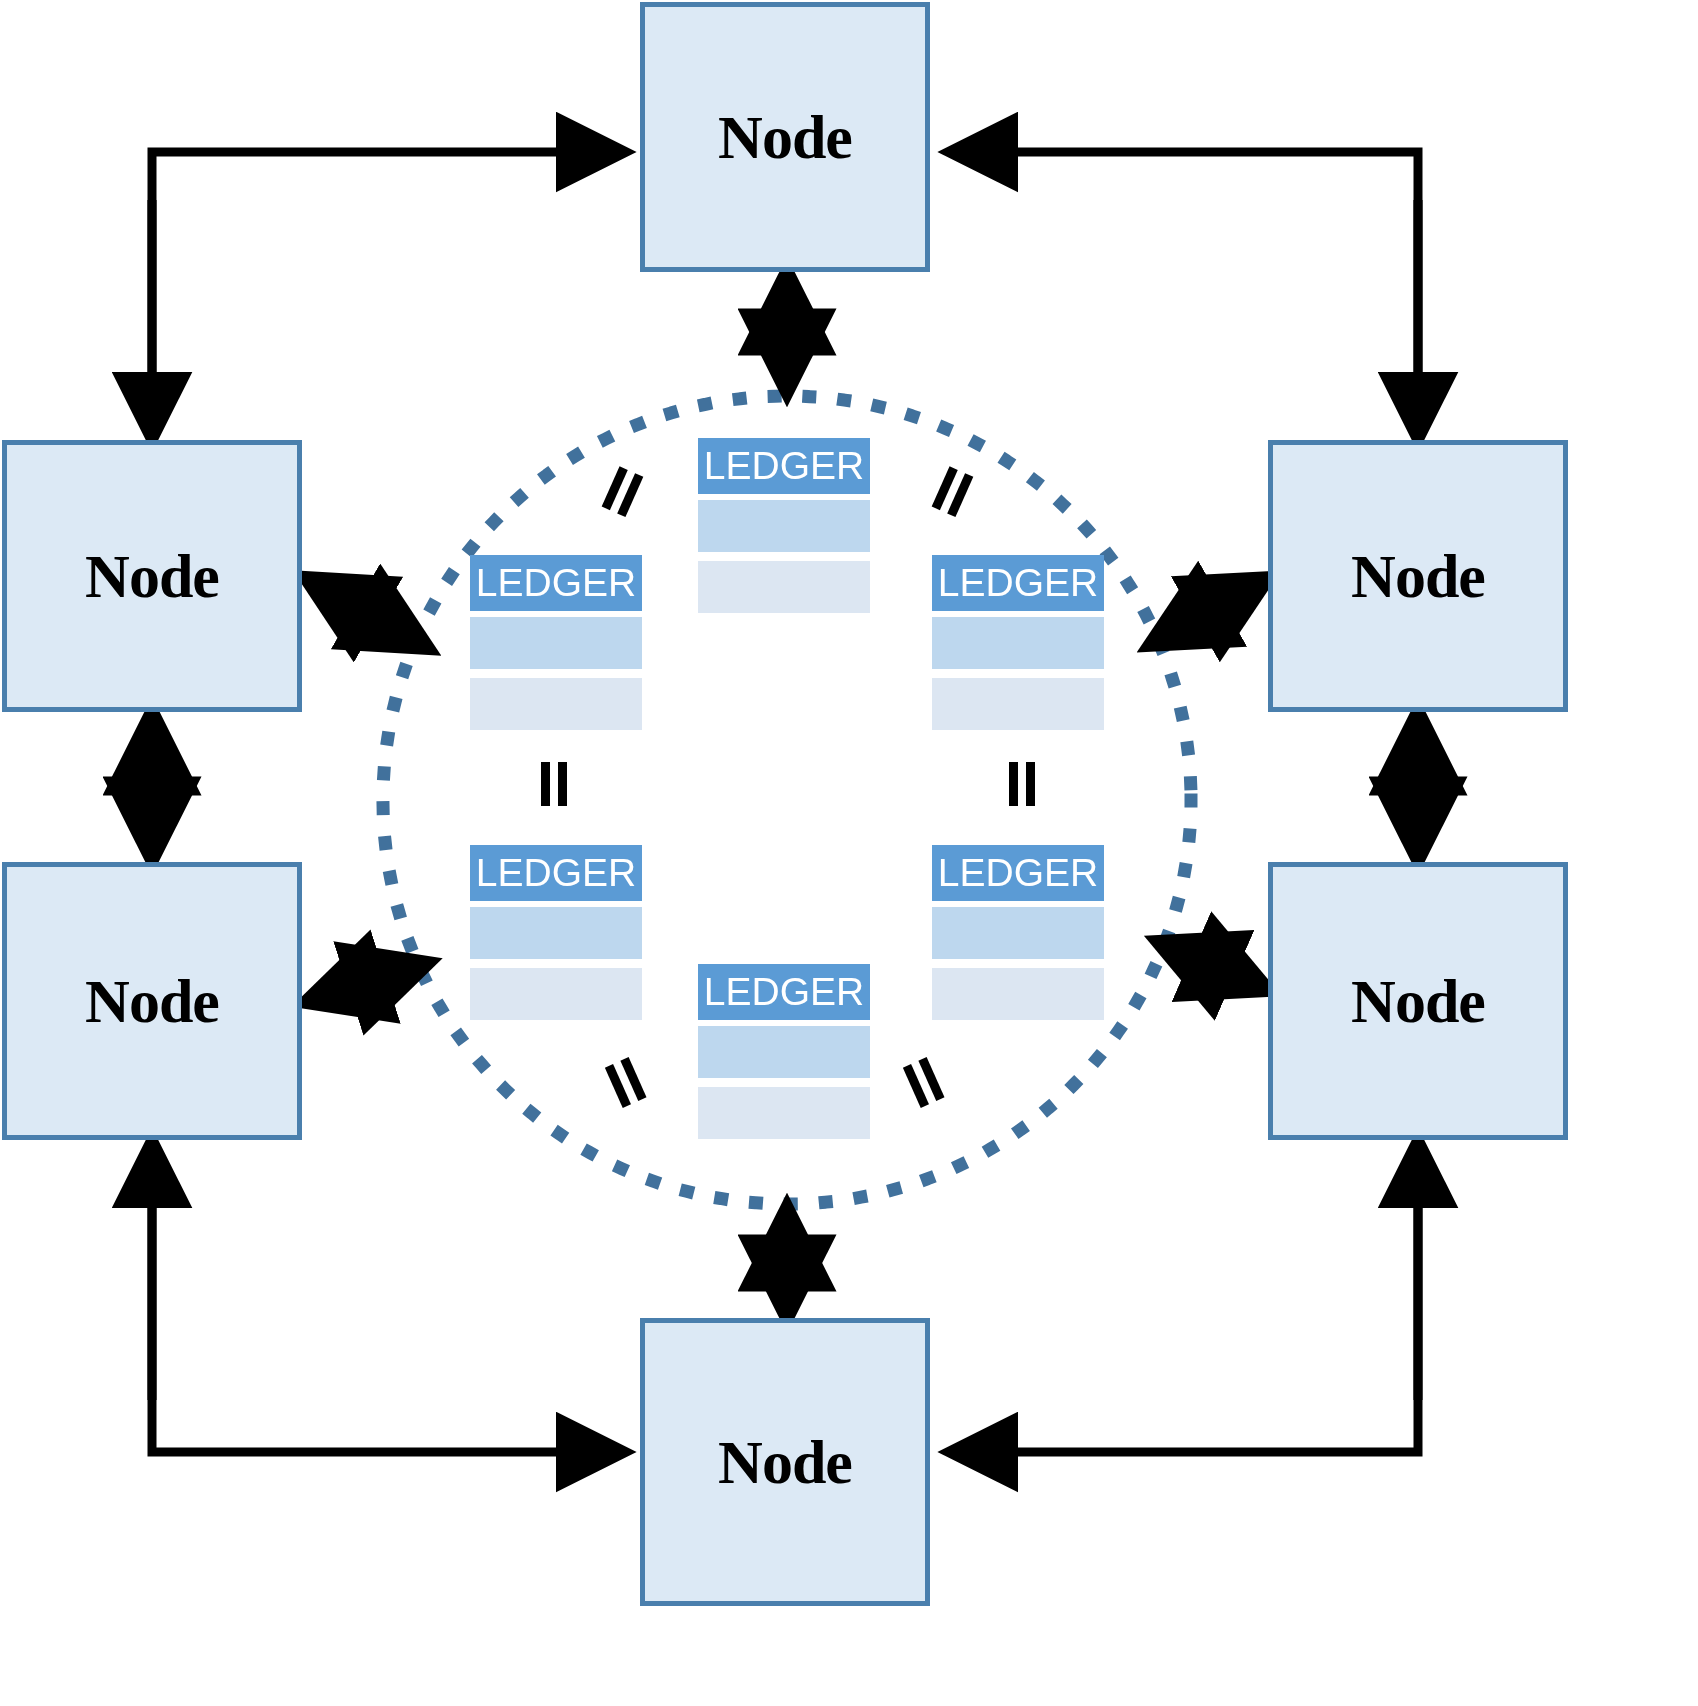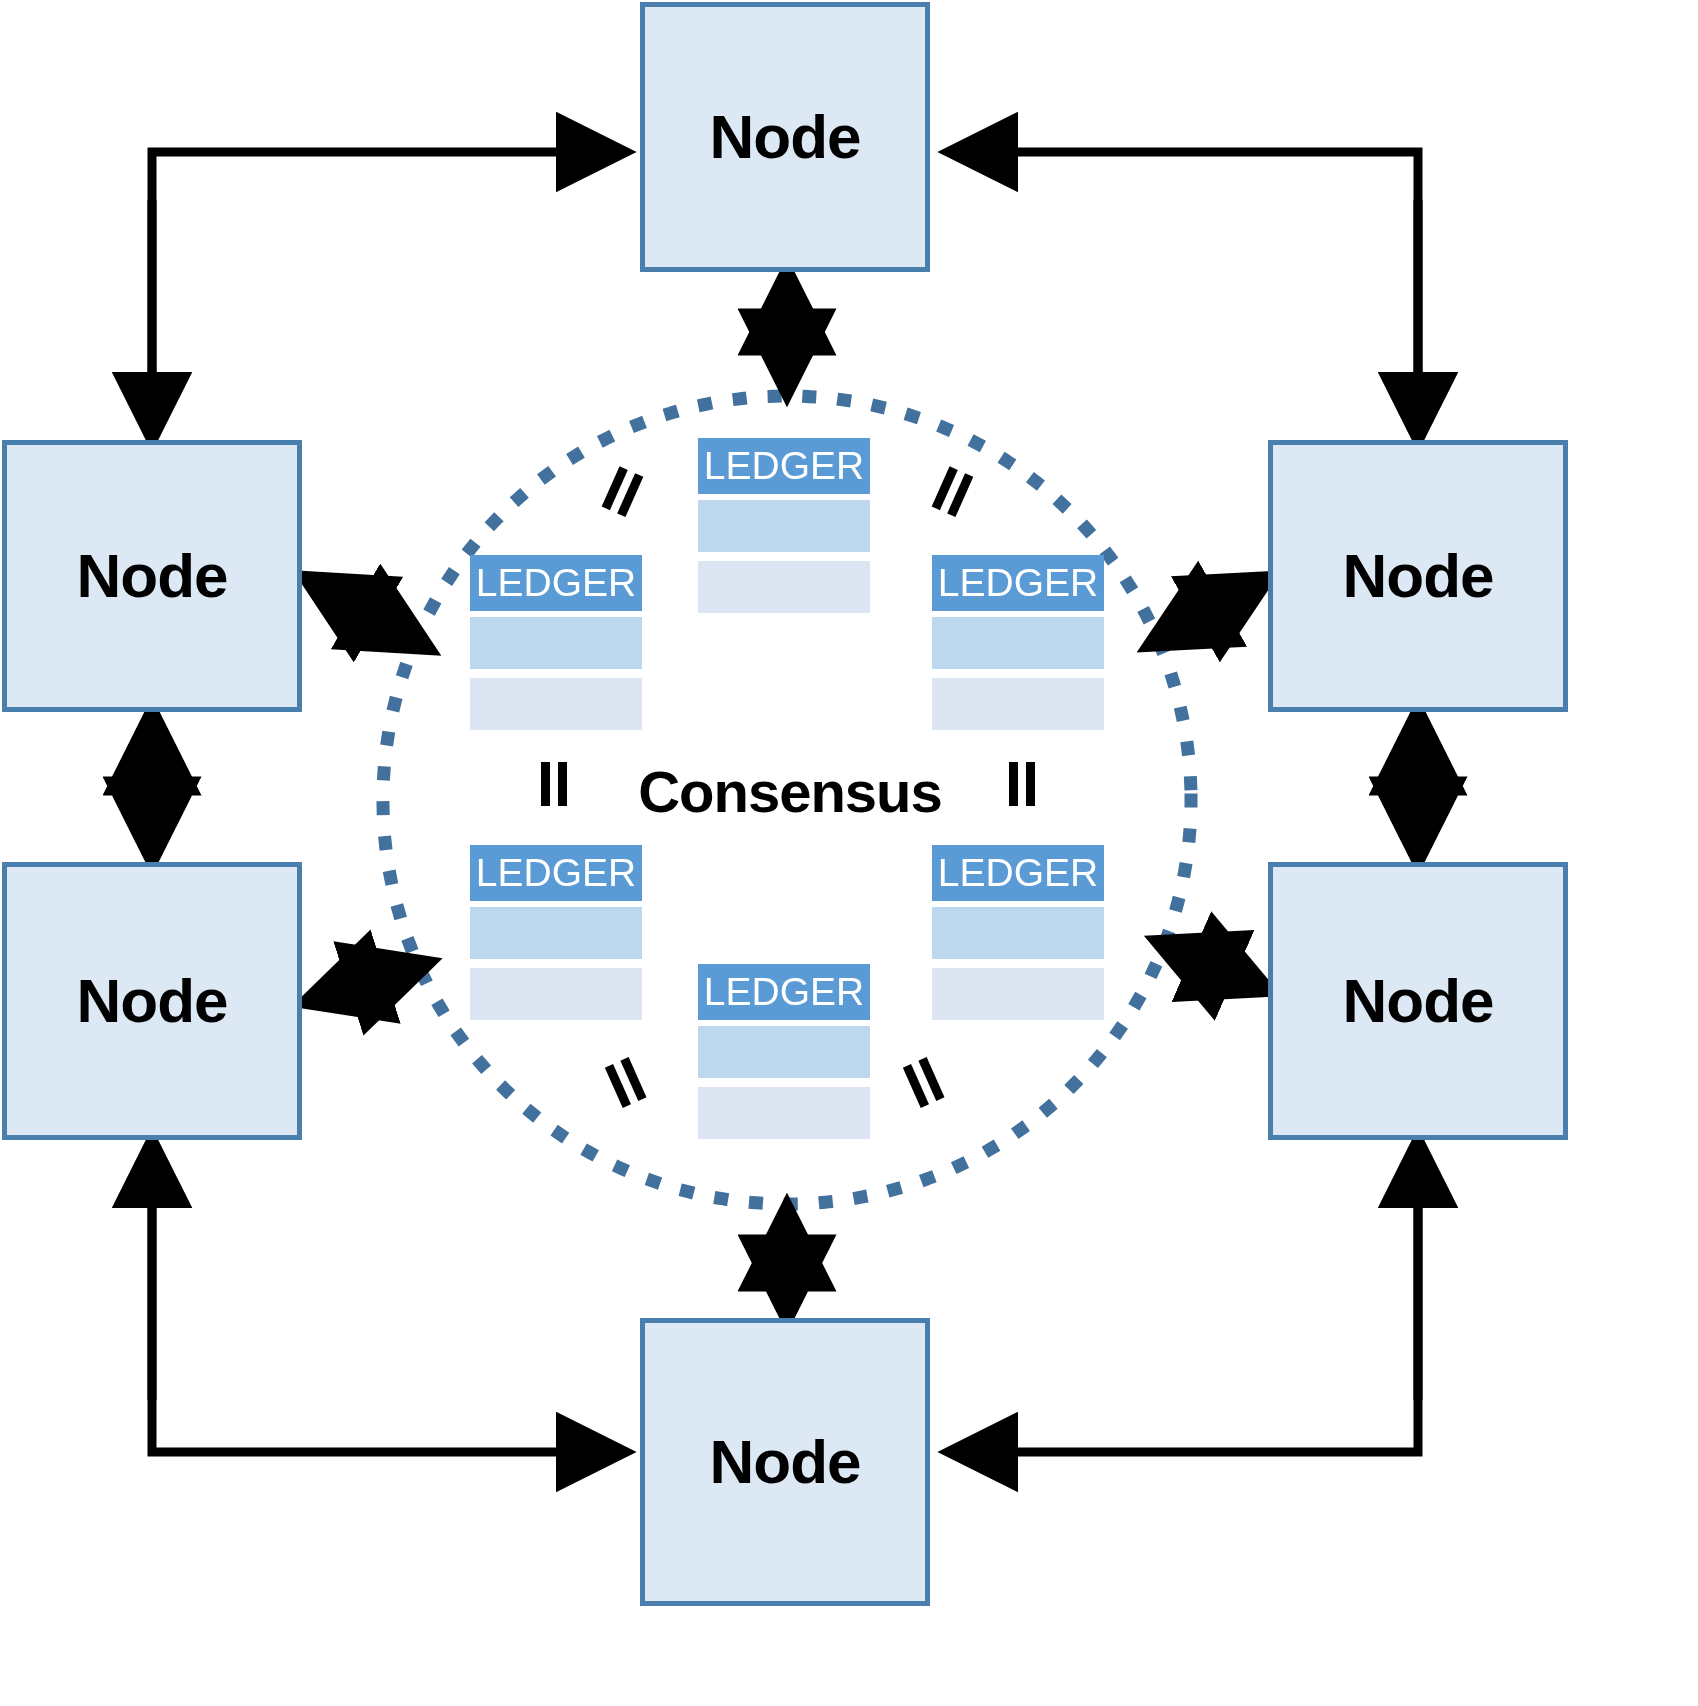--- a/index.html
+++ b/index.html
@@ -27,21 +27,21 @@
   .node-box {
     position: absolute;
     box-sizing: border-box;
     background: #dce9f5;
     border: 5px solid #4a7fad;
     display: flex;
     align-items: center;
     justify-content: center;
   }
   .node-label {
-    font-family: Liberation Sans, sans-serif;
+    font-family: Liberation Serif, serif;
     font-weight: bold;
     font-size: 62px;
     color: #000000;
     letter-spacing: -1px;
     line-height: 1;
   }
   .ledger {
     position: absolute;
     width: 172px;
   }
@@ -216,15 +216,14 @@
 
   <div class="eq-mark" style="left:604px; top:1060px; transform:rotate(-24deg);">
     <span class="s1"></span>
       <span class="s2"></span>
   </div>
   <div class="eq-mark" style="left:902px; top:1060px; transform:rotate(-24deg);">
     <span class="s1"></span>
       <span class="s2"></span>
   </div>
 
-  <div class="consensus" style="left:610px; top:758px; width:360px; text-align:center;">Consensus</div>
 
 </div>
 
 </body></html>

